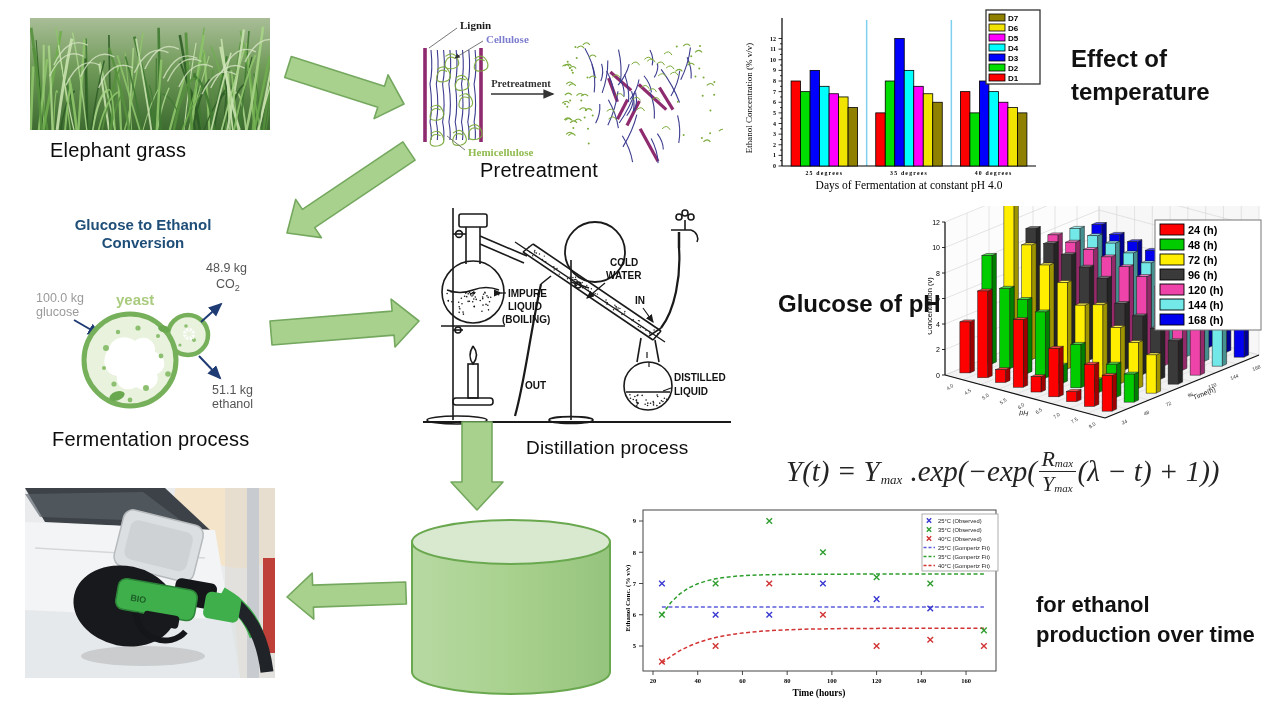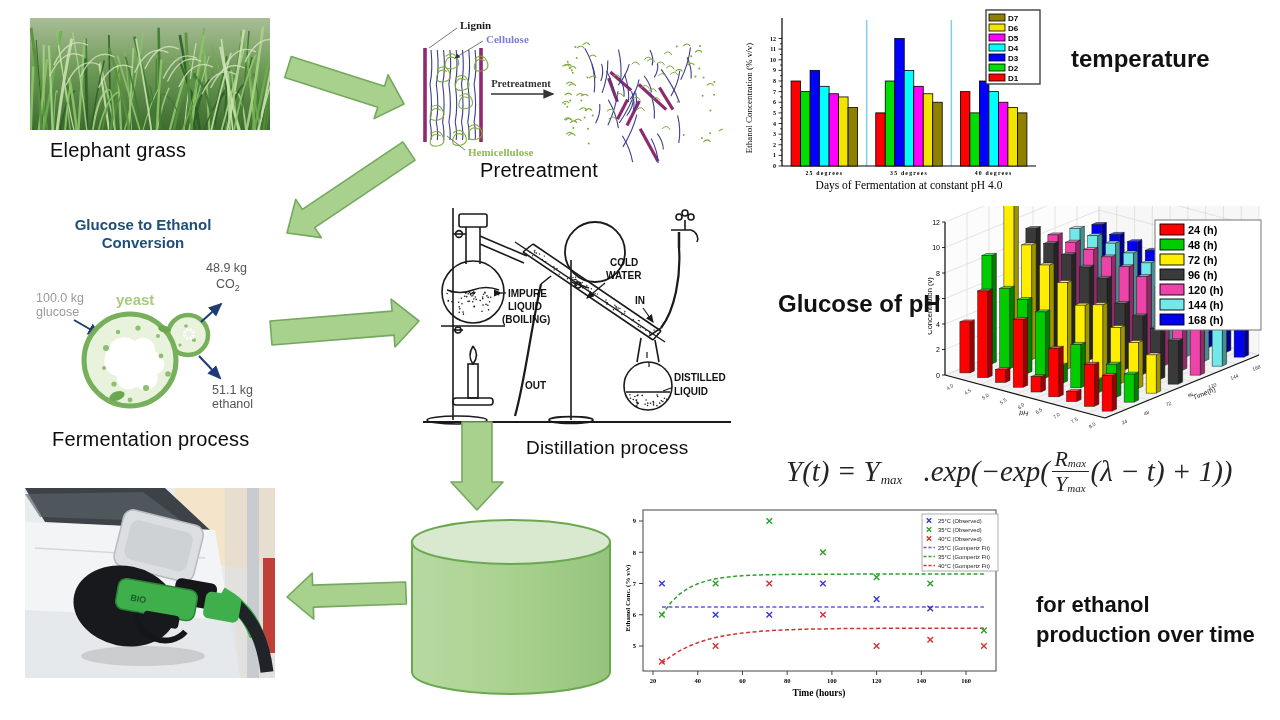--- a/index.html
+++ b/index.html
@@ -5,21 +5,21 @@
   html,body{margin:0;padding:0;background:#888;}
   #canvas{position:relative;width:1280px;height:720px;background:#ffffff;overflow:hidden;
           font-family:"Liberation Sans",sans-serif;}
   #canvas svg{position:absolute;overflow:hidden;}
   .cap{position:absolute;font-weight:normal;color:#0d0d0d;letter-spacing:.2px;}
   .cap-20{font-size:20px;}
   .ann{position:absolute;font-weight:bold;color:#111;line-height:1.32;}
   .eq{position:absolute;left:786px;top:447px;display:flex;align-items:center;
       font-family:Liberation Serif, serif;font-style:italic;font-size:29px;color:#242424;}
   .eq .sub{font-size:13px;margin-top:16px;margin-left:1px;}
-  .eq .mid{margin-left:21px;}
+  .eq .mid{margin-left:8px;}
   .eq .frac{display:inline-flex;flex-direction:column;align-items:center;font-size:22px;
             line-height:1.1;margin:0 2px;}
   .eq .frow{display:flex;}
   .eq .fsub{font-size:11px;margin-top:10px;}
   .eq .den{border-top:1.7px solid #242424;padding:0 3px;display:flex;}
   .biofuel-lbl{position:absolute;left:408px;top:600px;width:206px;text-align:center;
                font-size:25px;font-weight:bold;color:#111;}
 </style>
 </head>
 <body>
@@ -698,20 +698,21 @@
       <rect x="249" y="36" width="16" height="7" fill="#00ffff" stroke="#000" stroke-width="0.8"></rect>
       <text x="268" y="42.5" font-size="8" font-weight="bold" fill="#000">D4</text>
       <rect x="249" y="46" width="16" height="7" fill="#0000ff" stroke="#000" stroke-width="0.8"></rect>
       <text x="268" y="52.5" font-size="8" font-weight="bold" fill="#000">D3</text>
       <rect x="249" y="56" width="16" height="7" fill="#00dd00" stroke="#000" stroke-width="0.8"></rect>
       <text x="268" y="62.5" font-size="8" font-weight="bold" fill="#000">D2</text>
       <rect x="249" y="66" width="16" height="7" fill="#ff0000" stroke="#000" stroke-width="0.8"></rect>
       <text x="268" y="72.5" font-size="8" font-weight="bold" fill="#000">D1</text>
     </svg>
   <div class="ann" style="left:1071px;top:42px;font-size:24px;line-height:33px">
+    <div>Effect of</div>
     <div>temperature</div>
   </div>
 
   <svg id="chart3d" style="left:928px;top:206px" width="350" height="232" viewBox="0 0 350 232">
       <polygon points="17.0,169.0 171.0,106.0 171.0,-47.0 17.0,16.0" fill="#fcfcfc"></polygon>
       <polygon points="171.0,106.0 331.0,149.0 331.0,-4.0 171.0,-47.0" fill="#f7f7f7"></polygon>
       <polygon points="17.0,169.0 177.0,212.0 331.0,149.0 171.0,106.0" fill="#f2f2f2"></polygon>
       <line x1="17" y1="169" x2="17" y2="16" stroke="#d4d4d4" stroke-width="0.6"></line>
       <line x1="39" y1="160" x2="39" y2="7" stroke="#d4d4d4" stroke-width="0.6"></line>
       <line x1="61" y1="151" x2="61" y2="-2" stroke="#d4d4d4" stroke-width="0.6"></line>

